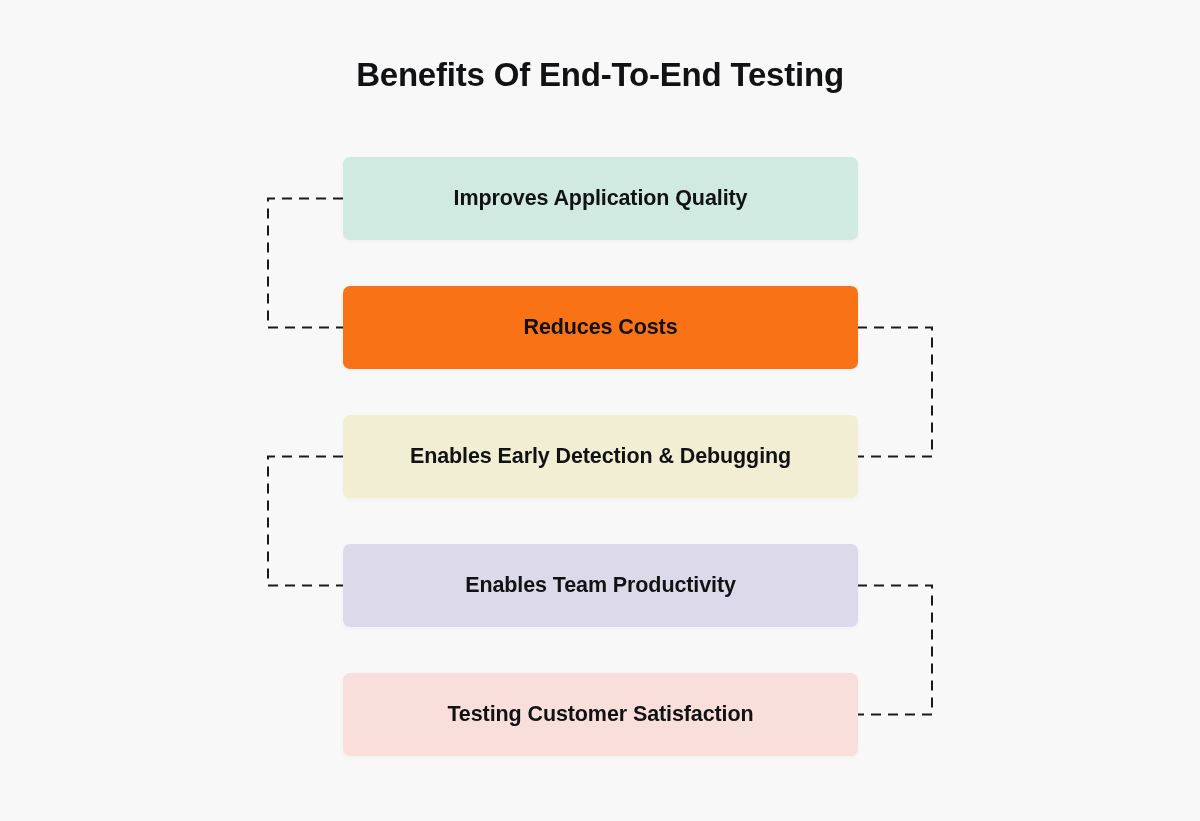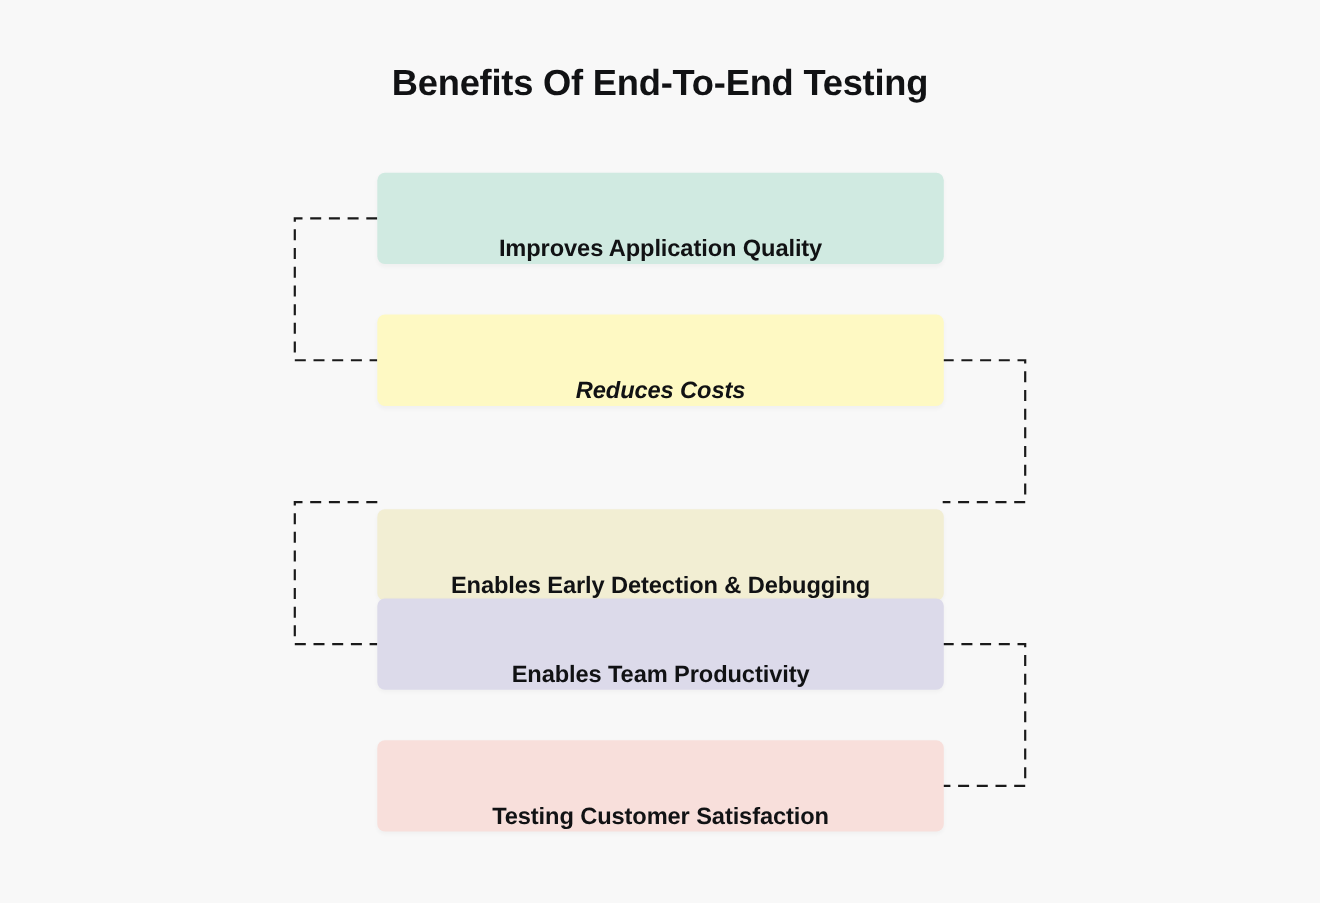--- a/index.html
+++ b/index.html
@@ -46,39 +46,39 @@
   }
 
   
   .benefit-box {
     position: absolute;
     left: 343px;
     width: 515px;
     height: 83px;
     border-radius: 7px;
     display: flex;
-    align-items: flex-end;
+    align-items: center;
     justify-content: center;
     box-shadow: 0 2px 4px rgba(0,0,0,0.035);
     box-sizing: border-box;
   }
   .benefit-label {
     font-size: 21.5px;
     font-weight: bold;
     color: #111214;
     letter-spacing: -0.1px;
     text-align: center;
     line-height: 1.2;
     font-family: "Liberation Sans", sans-serif;
     padding: 0 14px;
   }
 
   .box-0 { top: 157px; }
   .box-1 { top: 286px; }
-  .box-2 { top: 415px; margin-top: 48px; }
+  .box-2 { top: 415px; }
   .box-3 { top: 544px; }
   .box-4 { top: 673px; }
 </style>
 </head>
 <body style="background: rgb(248, 248, 248);">
 
 <div id="infographic">
 
   <div class="page-title">Benefits Of End-To-End Testing</div>
 
@@ -90,21 +90,21 @@
 
     <path d="M 343 456.5 L 268 456.5 L 268 585.5 L 343 585.5" fill="none" stroke="#1a1a1a" stroke-width="2" stroke-dasharray="10 7"></path>
 
     <path d="M 857 585.5 L 932 585.5 L 932 714.5 L 857 714.5" fill="none" stroke="#1a1a1a" stroke-width="2" stroke-dasharray="10 7"></path>
   </svg>
 
   <div class="benefit-box box-0" style="background: rgb(208, 234, 225);">
     <span class="benefit-label">Improves Application Quality</span>
   </div>
 
-  <div class="benefit-box box-1" style="background: #fef9c3; font-style: italic;">
+  <div class="benefit-box box-1" style="background: #f97316;">
     <span class="benefit-label">Reduces Costs</span>
   </div>
 
   <div class="benefit-box box-2" style="background: rgb(242, 238, 211);">
     <span class="benefit-label">Enables Early Detection &amp; Debugging</span>
   </div>
 
   <div class="benefit-box box-3" style="background: rgb(220, 218, 234);">
     <span class="benefit-label">Enables Team Productivity</span>
   </div>

